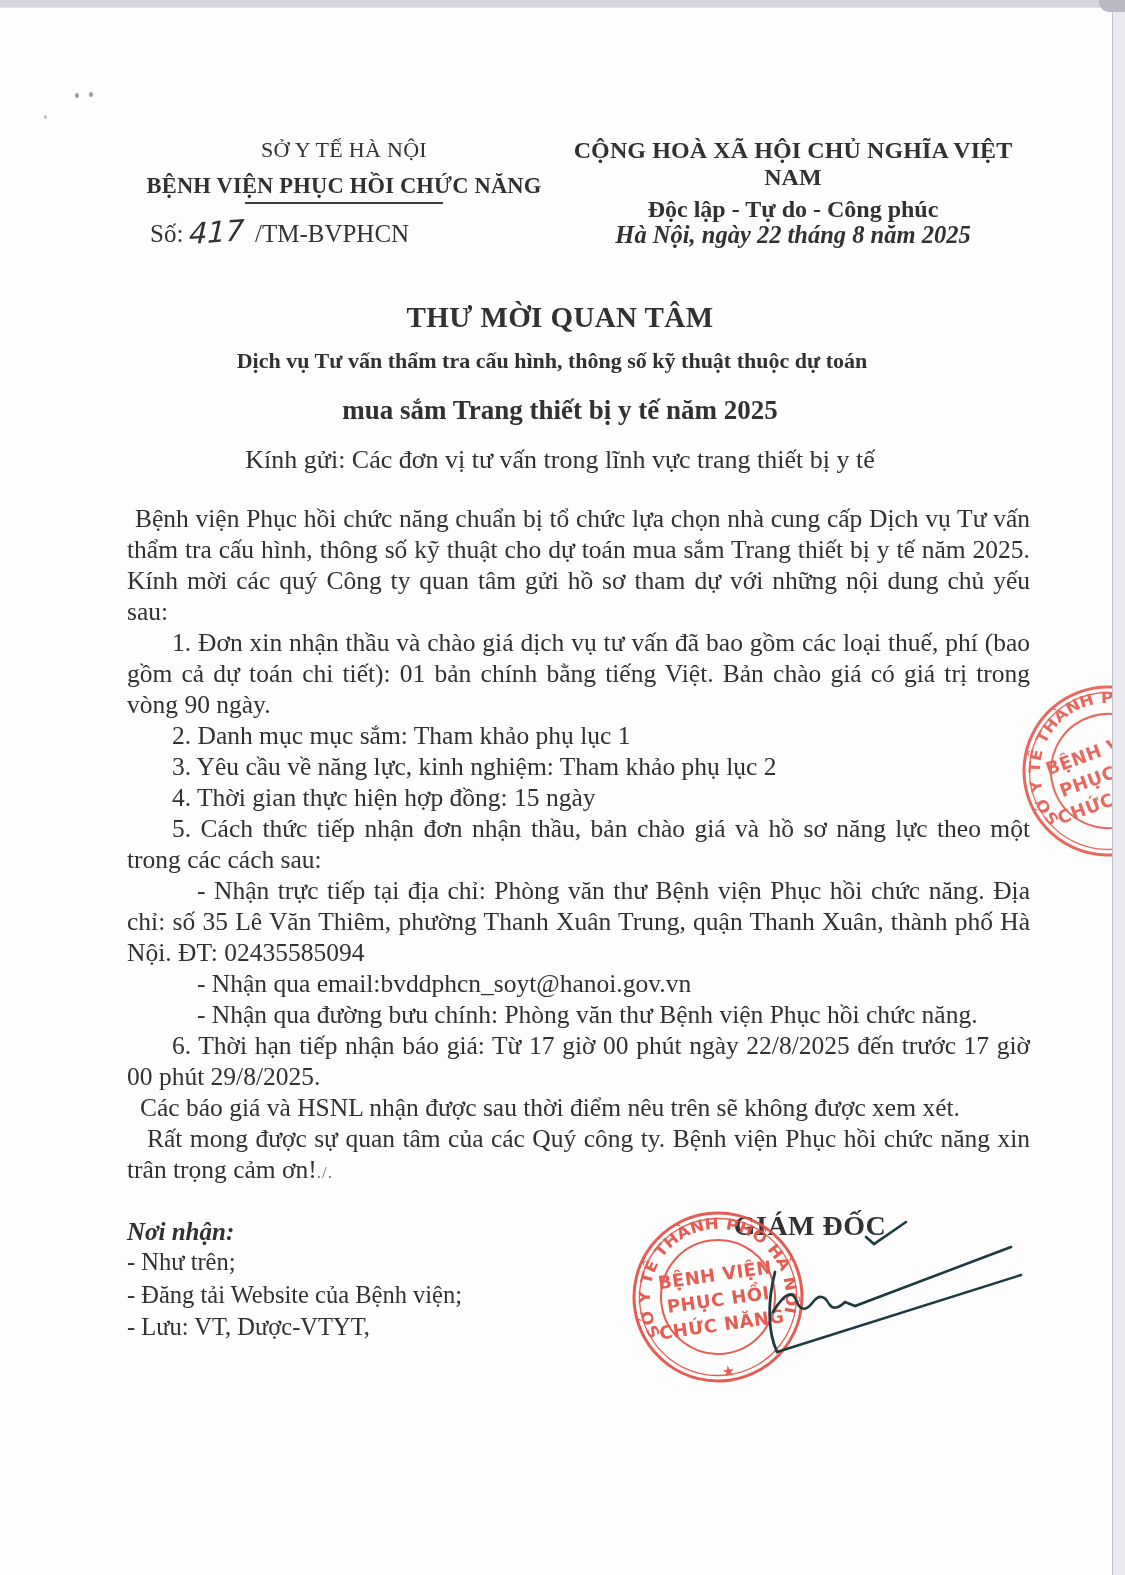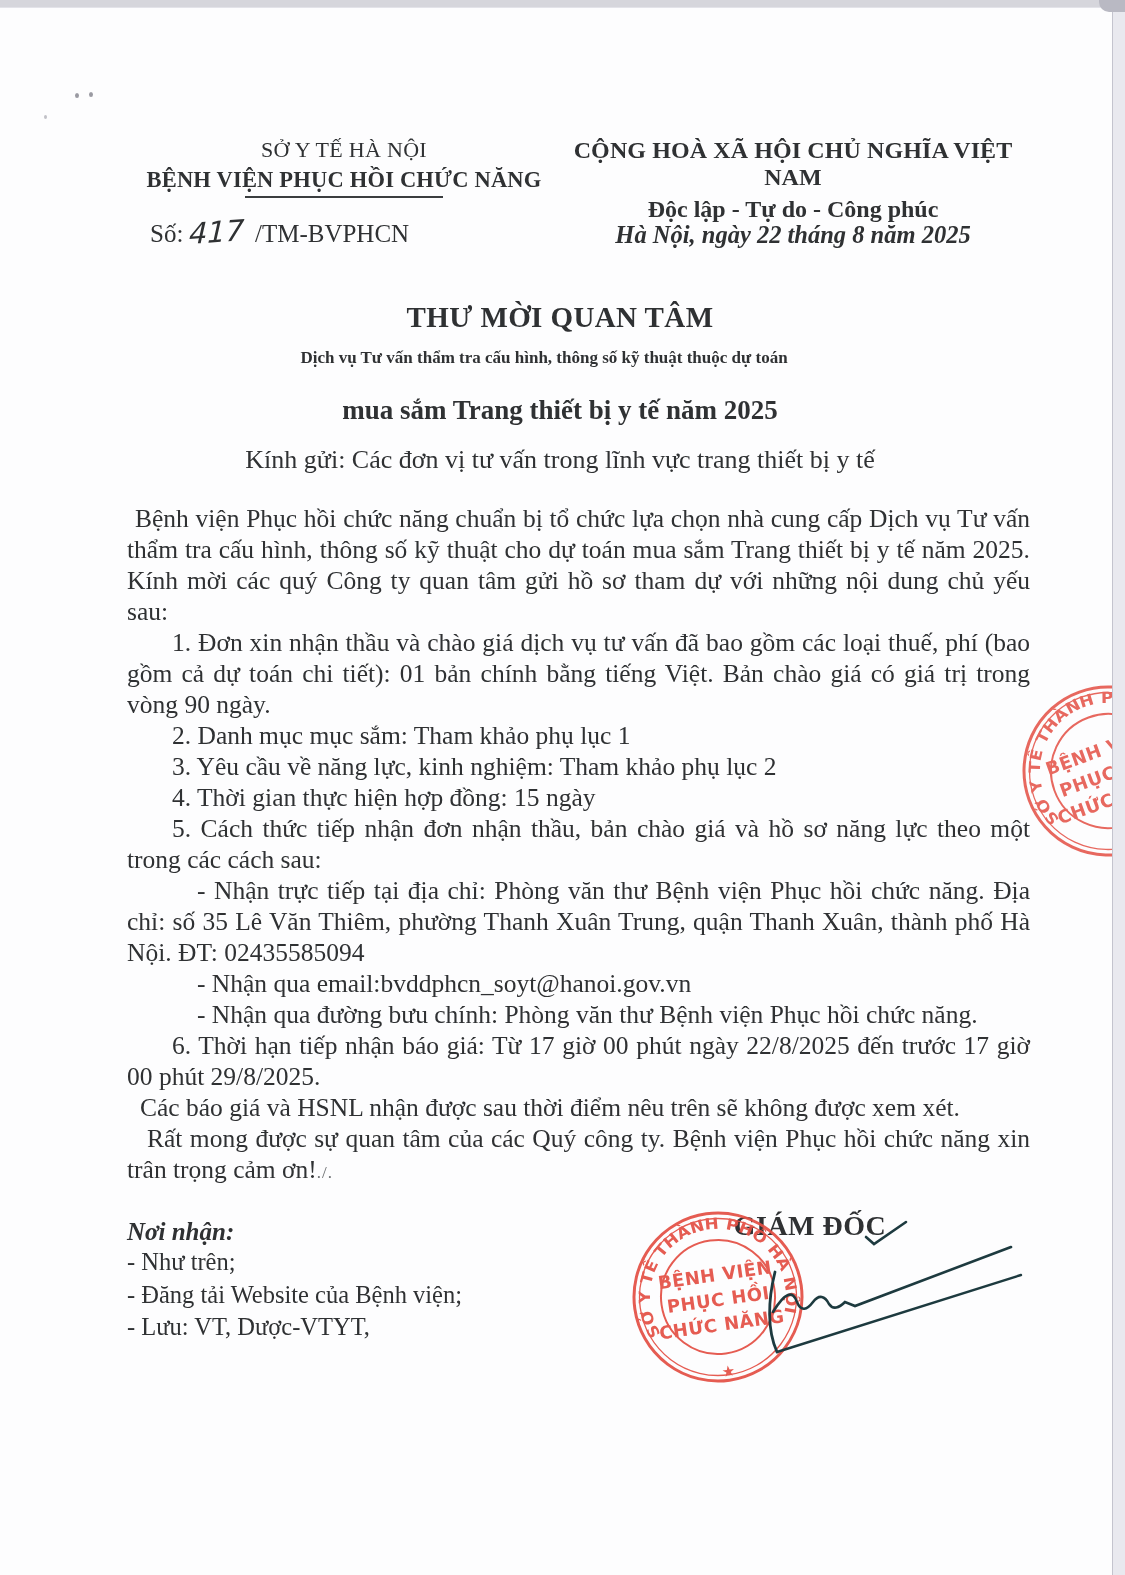--- a/index.html
+++ b/index.html
@@ -21,32 +21,32 @@
 
   
   .speck{position:absolute;background:#9a9aa2;border-radius:50%;}
   .speck.a{left:75px;top:86px;width:4px;height:5px;}
   .speck.b{left:89px;top:85px;width:4px;height:5px;}
   .speck.c{left:44px;top:108px;width:3px;height:4px;opacity:.6;}
 
   
   .hdr-left{position:absolute;left:128px;top:130px;width:432px;text-align:center;}
   .hdr-left .l1{font-size:22px;letter-spacing:.3px;}
-  .hdr-left .l2{font-size:22.5px;font-weight:bold;margin-top:4px;letter-spacing:.2px;}
+  .hdr-left .l2{font-size:22.5px;font-weight:bold;margin-top:10px;letter-spacing:.2px;}
   .hdr-underline{width:198px;border-top:2.2px solid #3a3d3f;margin:3px auto 0;}
   .doc-no{position:absolute;left:150px;top:208px;width:400px;font-size:25px;}
   .hand-no{font-family:"DejaVu Sans",sans-serif;font-style:italic;font-size:29px;display:inline-block;transform:rotate(-4deg) skewX(-6deg);margin:0 4px 0 6px;}
   .hdr-right{position:absolute;left:562px;top:130px;width:462px;text-align:center;}
   .hdr-right .l1{font-size:24px;font-weight:bold;letter-spacing:.1px;}
   .hdr-right .l2{font-size:24px;font-weight:bold;margin-top:5px;}
   .date-line{position:absolute;left:562px;top:214px;width:462px;text-align:center;font-size:24.5px;font-weight:bold;font-style:italic;}
 
   
   .title-main{position:absolute;left:60px;top:294px;width:1000px;text-align:center;font-size:29px;font-weight:bold;letter-spacing:.4px;}
-  .title-sub1{position:absolute;left:44px;top:341px;width:1000px;text-align:center;font-size:17px;font-weight:bold;}
+  .title-sub1{position:absolute;left:52px;top:341px;width:1000px;text-align:center;font-size:22px;font-weight:bold;}
   .title-sub2{position:absolute;left:60px;top:388px;width:1000px;text-align:center;font-size:27px;font-weight:bold;}
   .salutation{position:absolute;left:60px;top:438px;width:1000px;text-align:center;font-size:26px;}
 
   
   .body-text{position:absolute;left:127px;top:496px;width:903px;}
   .body-text p{margin:0;font-size:25.5px;line-height:31px;text-align:justify;}
   .ind-xs{text-indent:8px;}
   .ind-sm{text-indent:13px;font-family:Liberation Serif, serif;}
   .ind-md{text-indent:20px;}
   .ind-num{text-indent:45px;}

